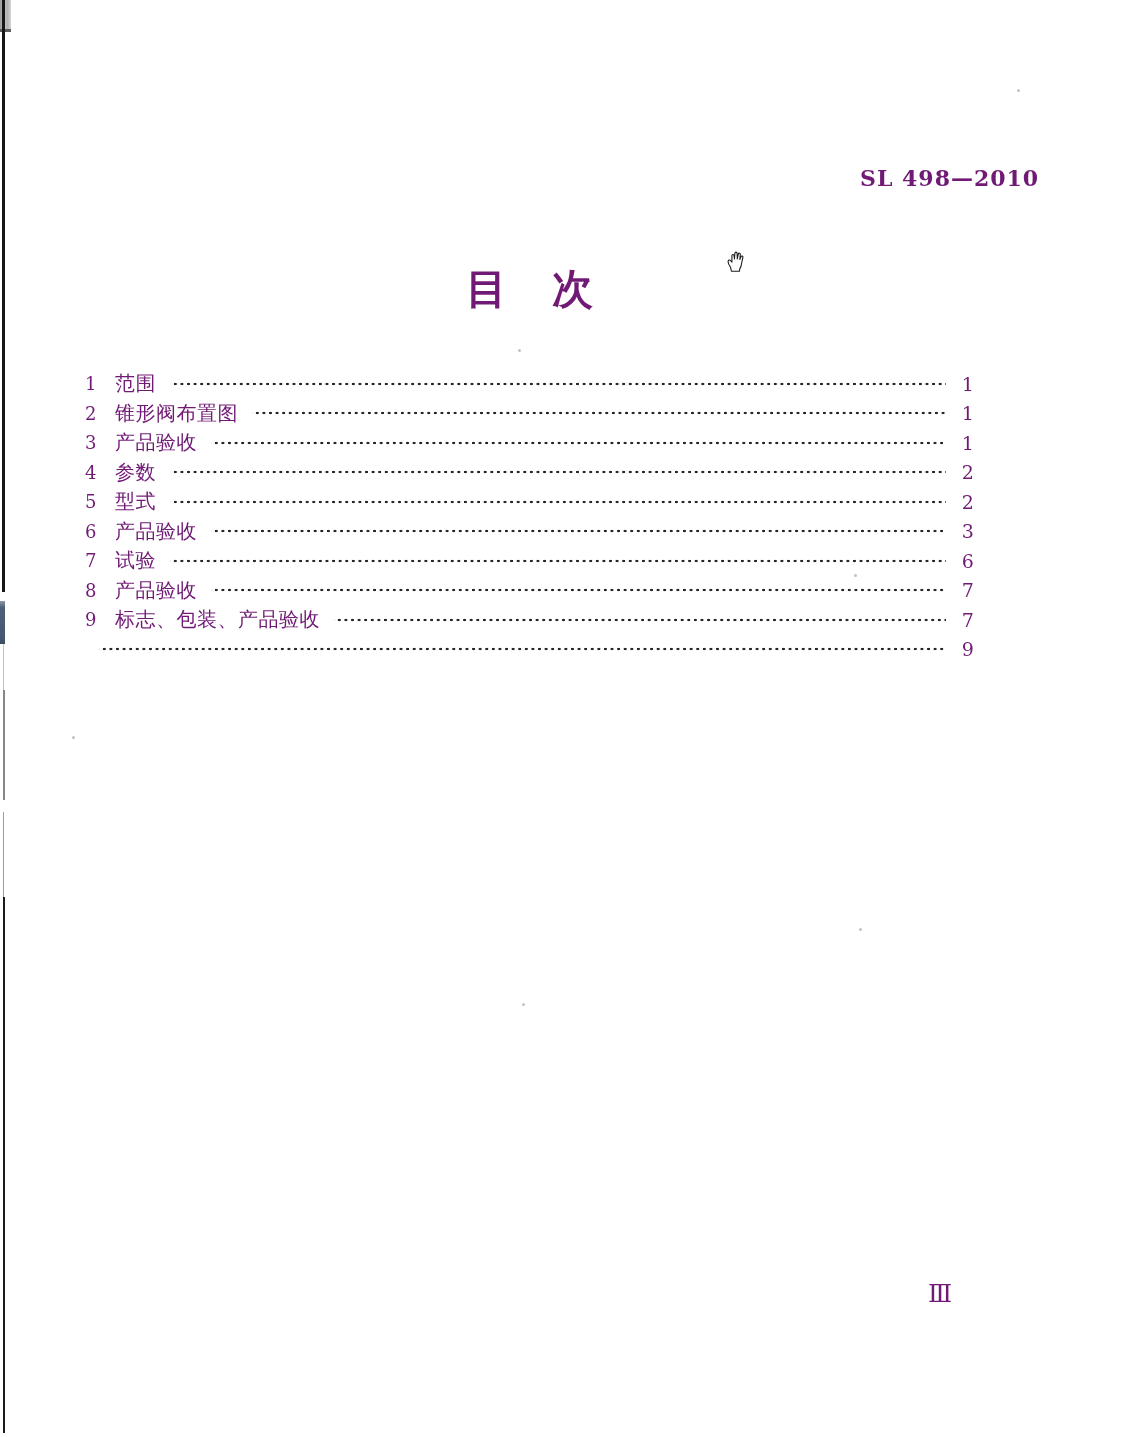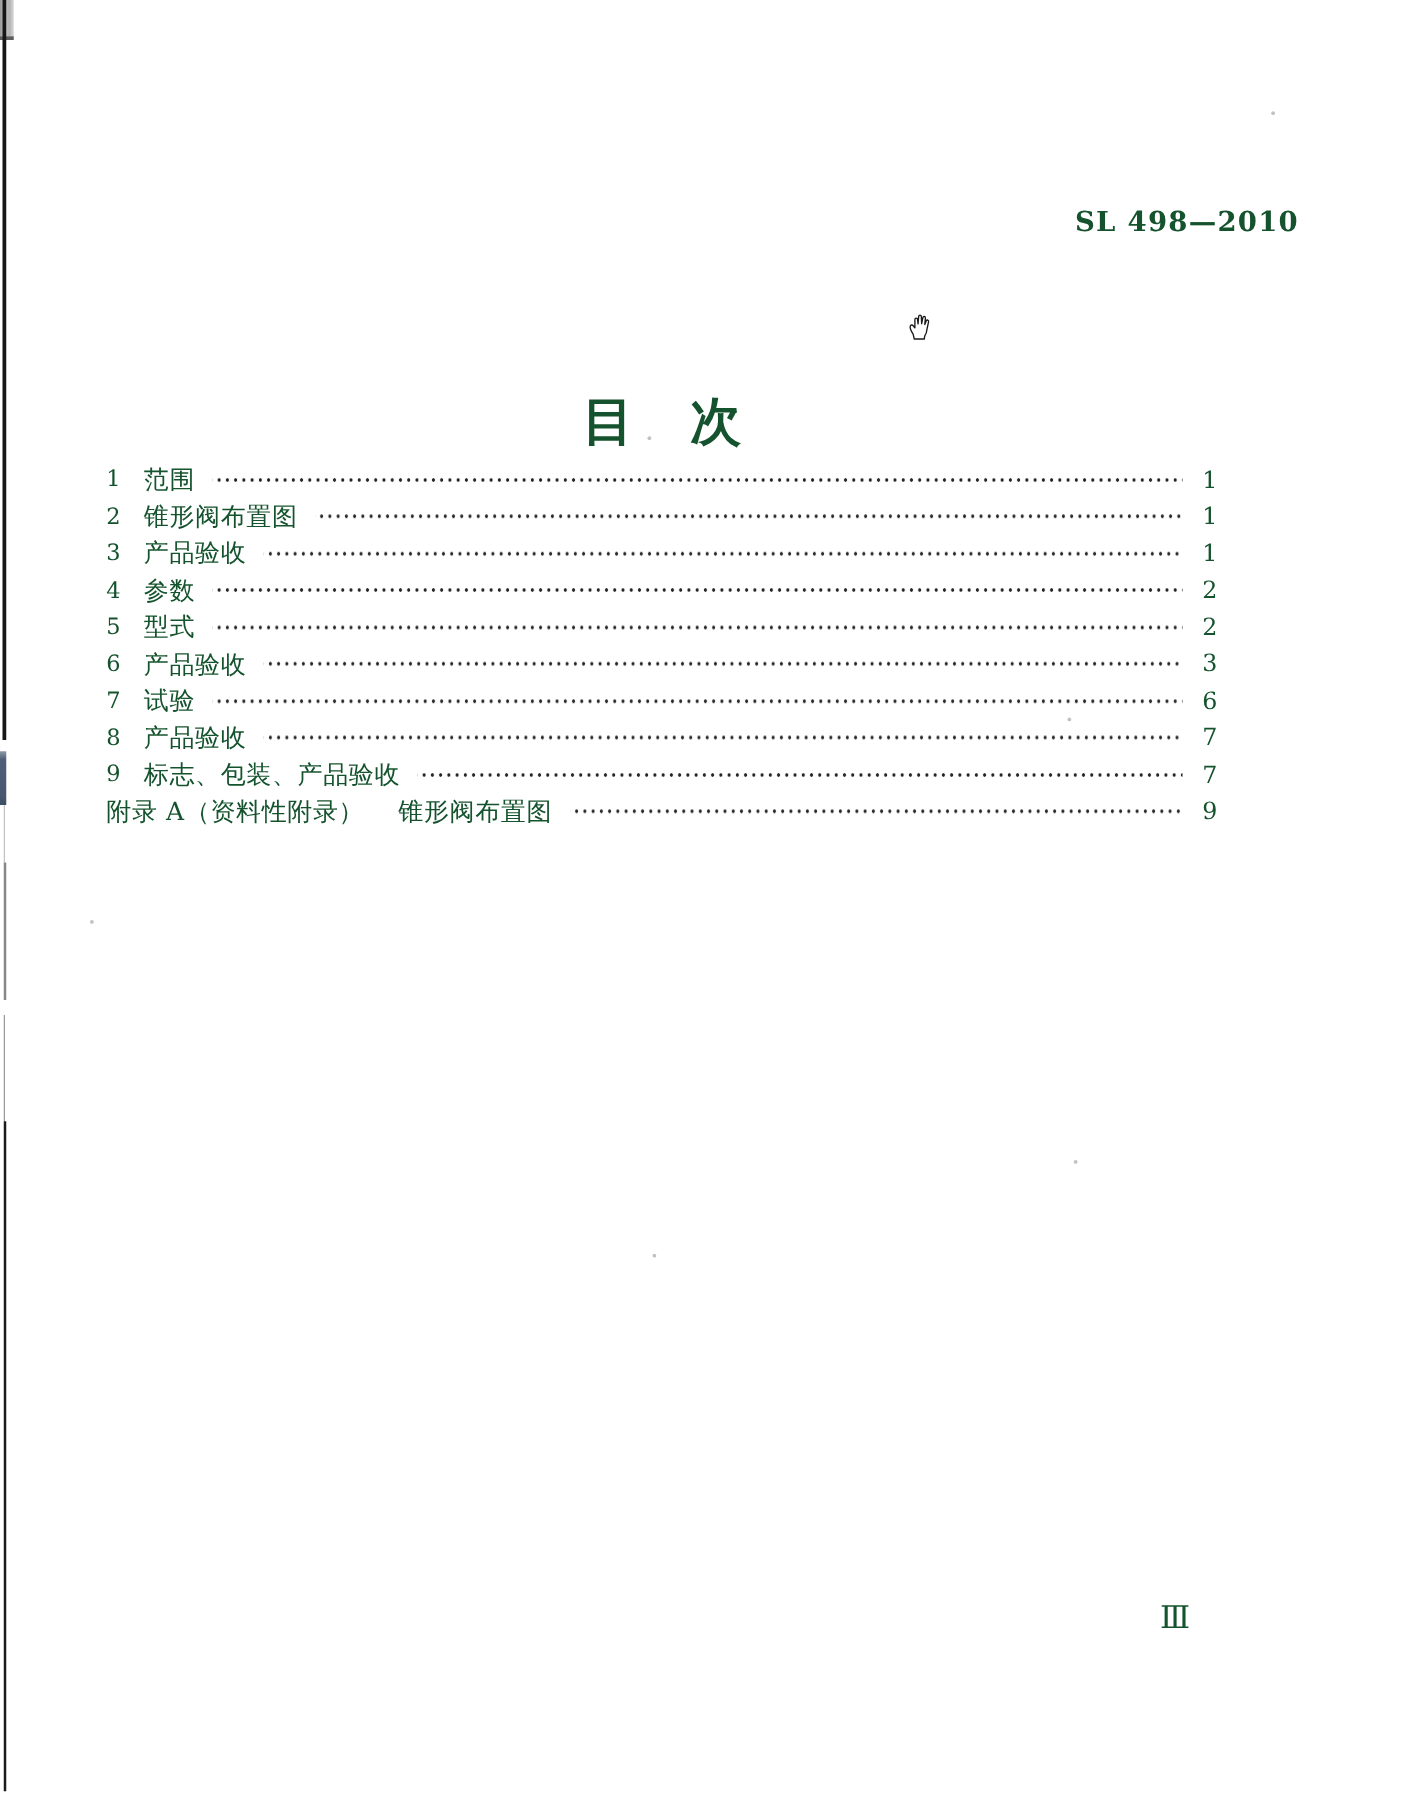--- a/index.html
+++ b/index.html
@@ -7,21 +7,21 @@
     padding: 0;
     background: #ffffff;
   }
   .page {
     position: relative;
     width: 1140px;
     height: 1437px;
     background: #ffffff;
     overflow: hidden;
     font-family: "DejaVu Serif", "Liberation Serif", serif;
-    color: #14532d;
+    color: #701a75;
   }
 
   
   .scan-tab {
     position: absolute;
     left: 0; top: 0;
     width: 11px; height: 29px;
     background: linear-gradient(90deg, #9a9a9a 0%, #c2c2c2 35%, #b3b3b3 70%, #d8d8d8 100%);
     border-bottom: 3px solid #5d5d5d;
   }
@@ -86,21 +86,20 @@
   }
 
   
   .doc-title {
     position: absolute;
     left: 466px; top: 262px;
     font-size: 41px;
     font-weight: bold;
     letter-spacing: 2px;
     white-space: pre;
-    margin-top: 48px;
   }
 
   
   .toc {
     position: absolute;
     left: 85px; top: 369px;
     width: 905px;
   }
   .toc-row {
     display: flex;
@@ -232,21 +231,20 @@
 
     <div class="toc-row">
       <span class="toc-num">9</span>
       <span class="toc-label">标志、包装、产品验收</span>
       <span class="toc-leader"></span>
       <span class="toc-page">7</span>
     </div>
 
     <div class="toc-row">
       
-      <span class="toc-label">附录 A（资料性附录）　 锥形阀布置图</span>
       <span class="toc-leader"></span>
       <span class="toc-page">9</span>
     </div>
 
   </div>
 
   <div class="page-num">Ⅲ</div>
 
 </div>
 

